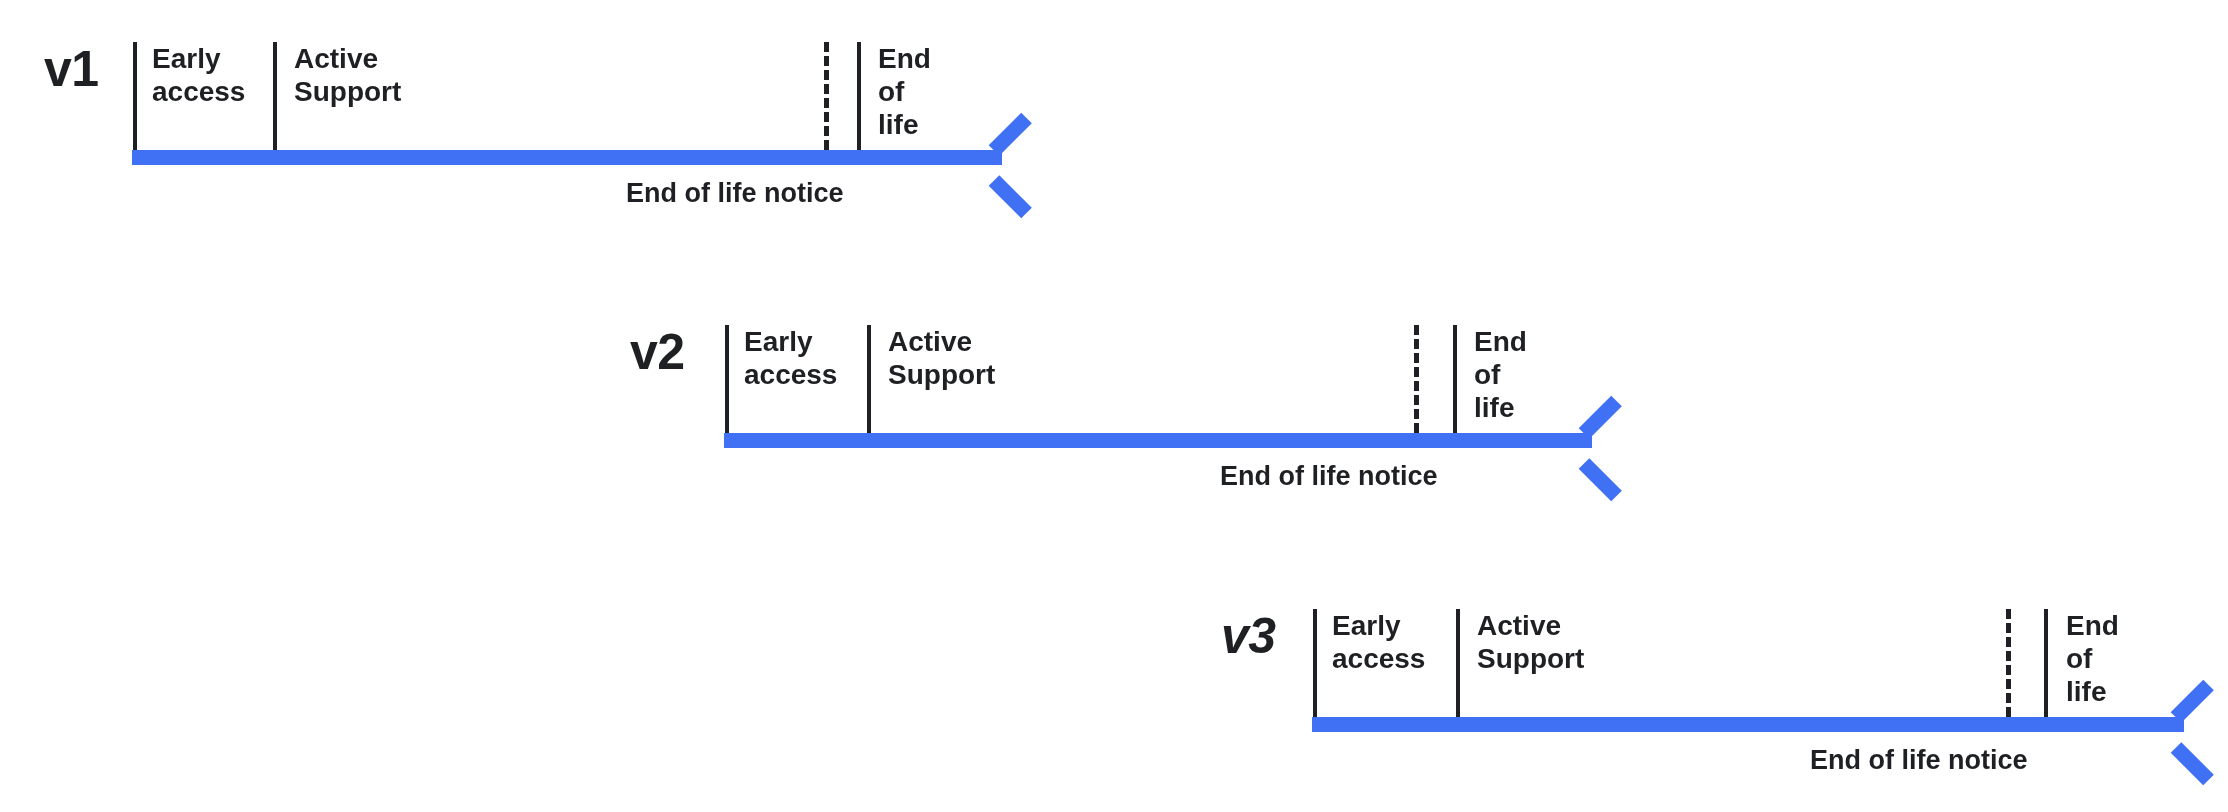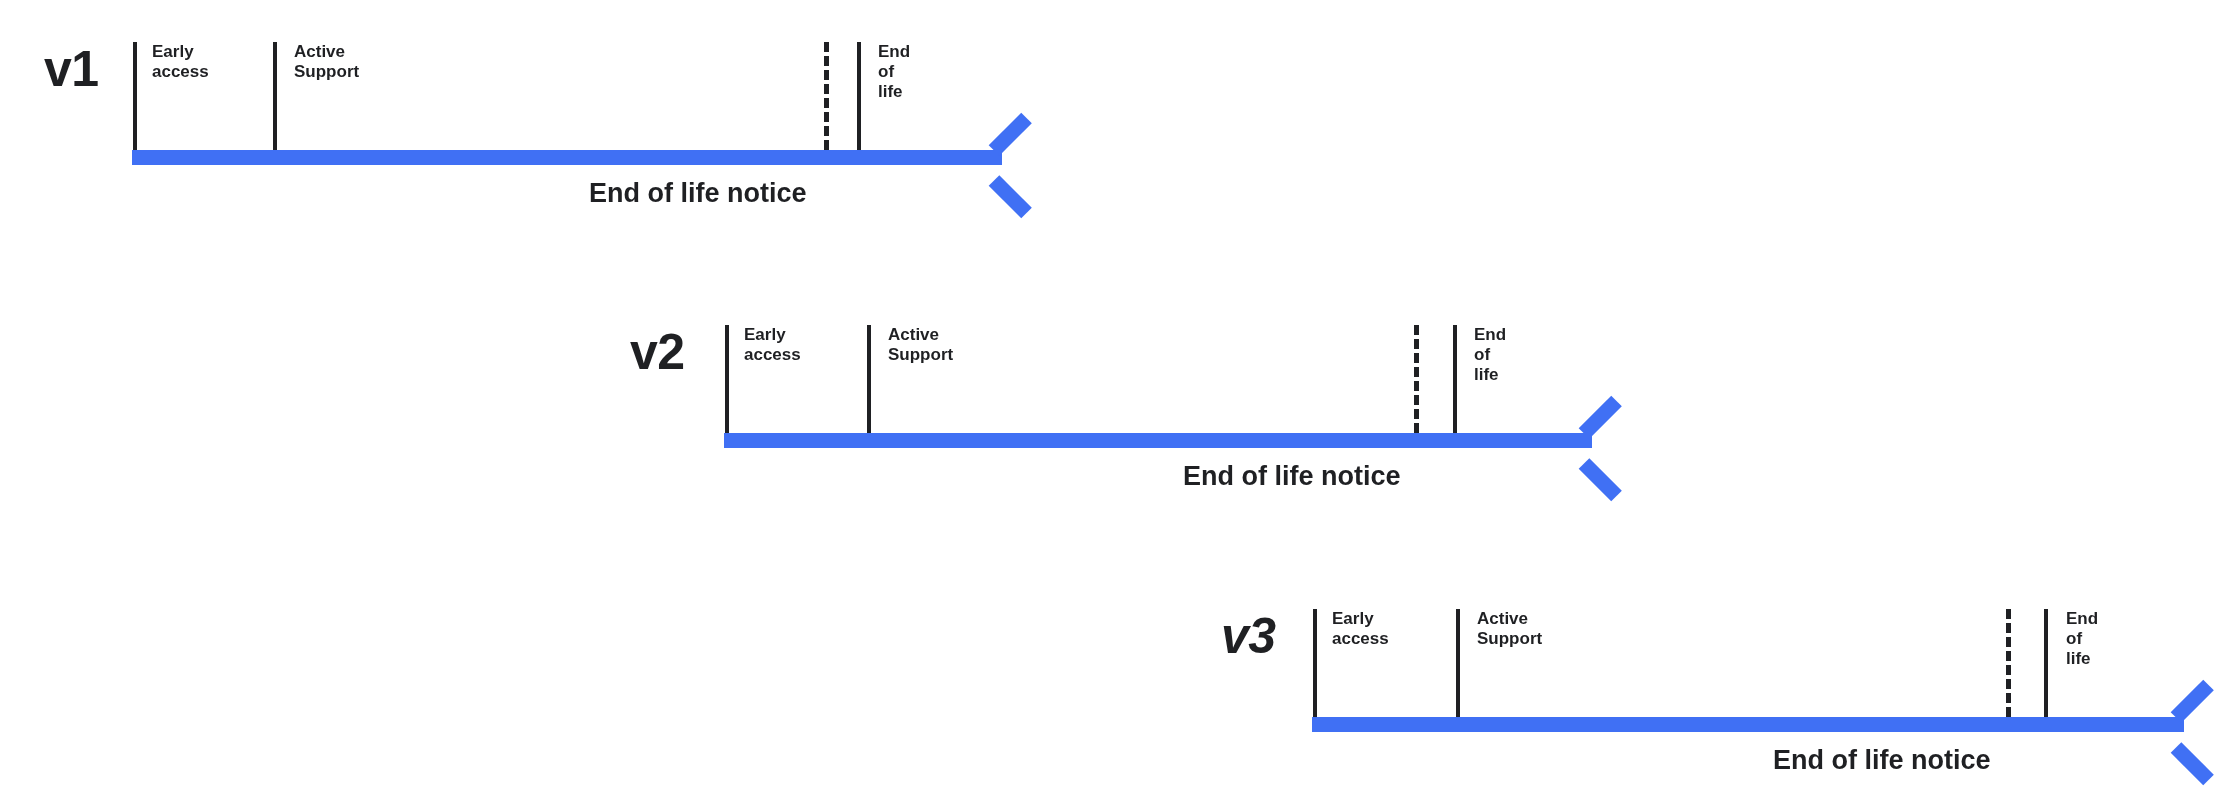--- a/index.html
+++ b/index.html
@@ -74,34 +74,35 @@
   }
   .arrow-head::after{
     top:38px;
     transform:rotate(45deg);
     transform-origin:left center;
   }
 
   
   .phase-label{
     position:absolute;
-    font-size:17px;
+    font-size:28px;
     font-weight:bold;
     line-height:1.18;
     white-space:pre-line;
     color:#1f2023;
   }
   
   .notice-label{
     position:absolute;
     font-size:27px;
     font-weight:bold;
     line-height:1;
     white-space:nowrap;
     color:#1f2023;
+    margin-left:37px;
   }
 </style>
 </head>
 <body>
 
 <div id="diagram">
 
   <div class="row">
 
     <div class="ver-label" style="left:28px;top:44px;">v1</div>

